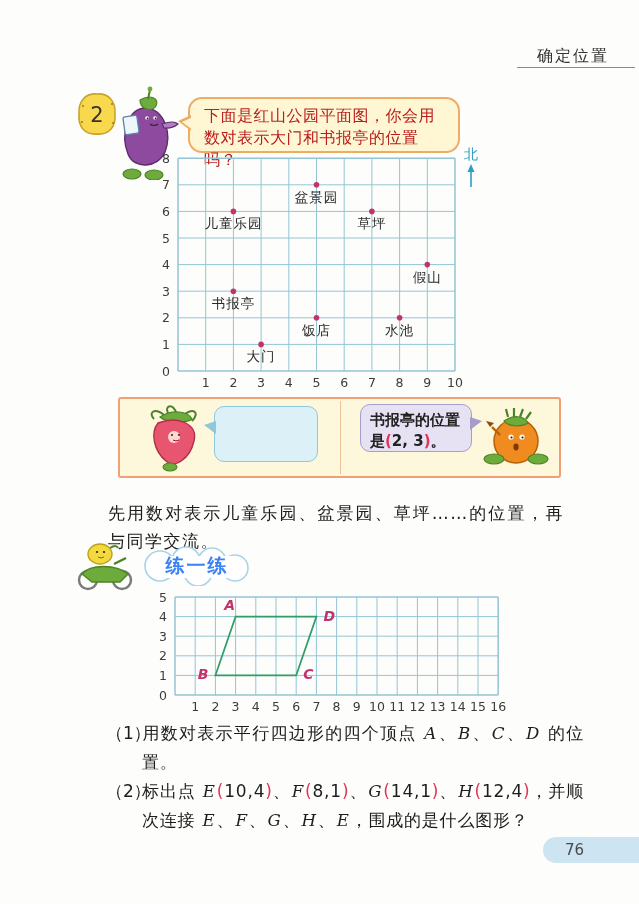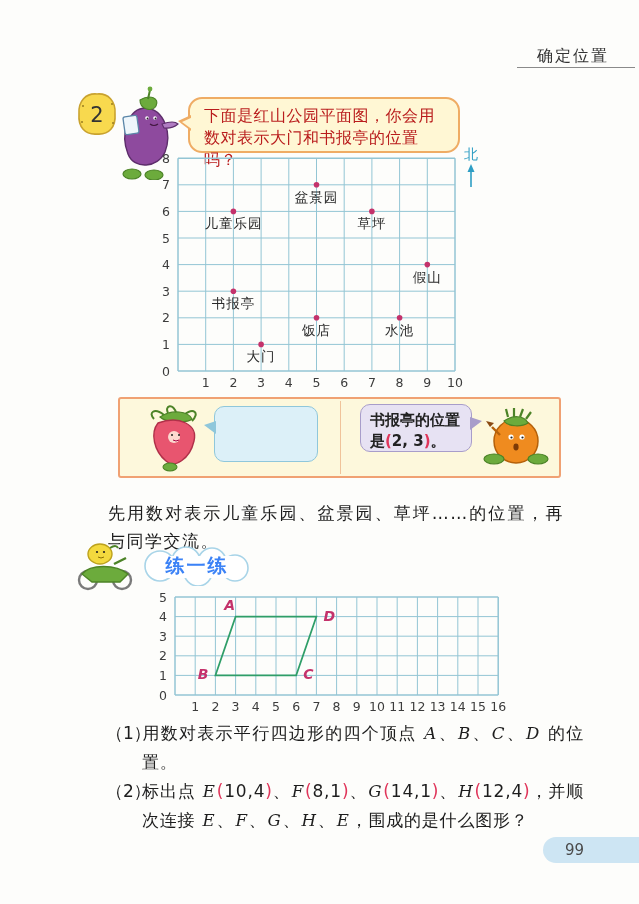--- a/index.html
+++ b/index.html
@@ -312,16 +312,16 @@
   <div class="exercises">
     <div class="exercise-item">
       <span class="num">（1）</span><span>用数对表示平行四边形的四个顶点 <i class="m">A</i>、<i class="m">B</i>、<i class="m">C</i>、<i class="m">D</i> 的位置。</span>
     </div>
     <div class="exercise-item">
       <span class="num">（2）</span><span>标出点 <i class="m">E</i><span class="red">(</span>10,4<span class="red">)</span>、<i class="m">F</i><span class="red">(</span>8,1<span class="red">)</span>、<i class="m">G</i><span class="red">(</span>14,1<span class="red">)</span>、<i class="m">H</i><span class="red">(</span>12,4<span class="red">)</span>，并顺次连接 <i class="m">E</i>、<i class="m">F</i>、<i class="m">G</i>、<i class="m">H</i>、<i class="m">E</i>，围成的是什么图形？</span>
     </div>
   </div>
 
   <div class="page-pill">
-    <span>99</span>
+    <span>76</span>
   </div>
 
 </div>
 
 </body></html>

